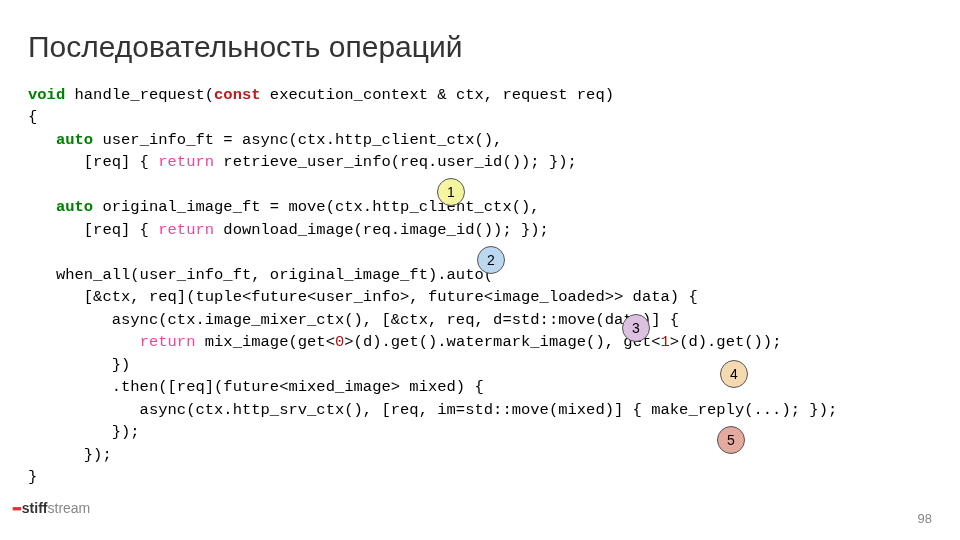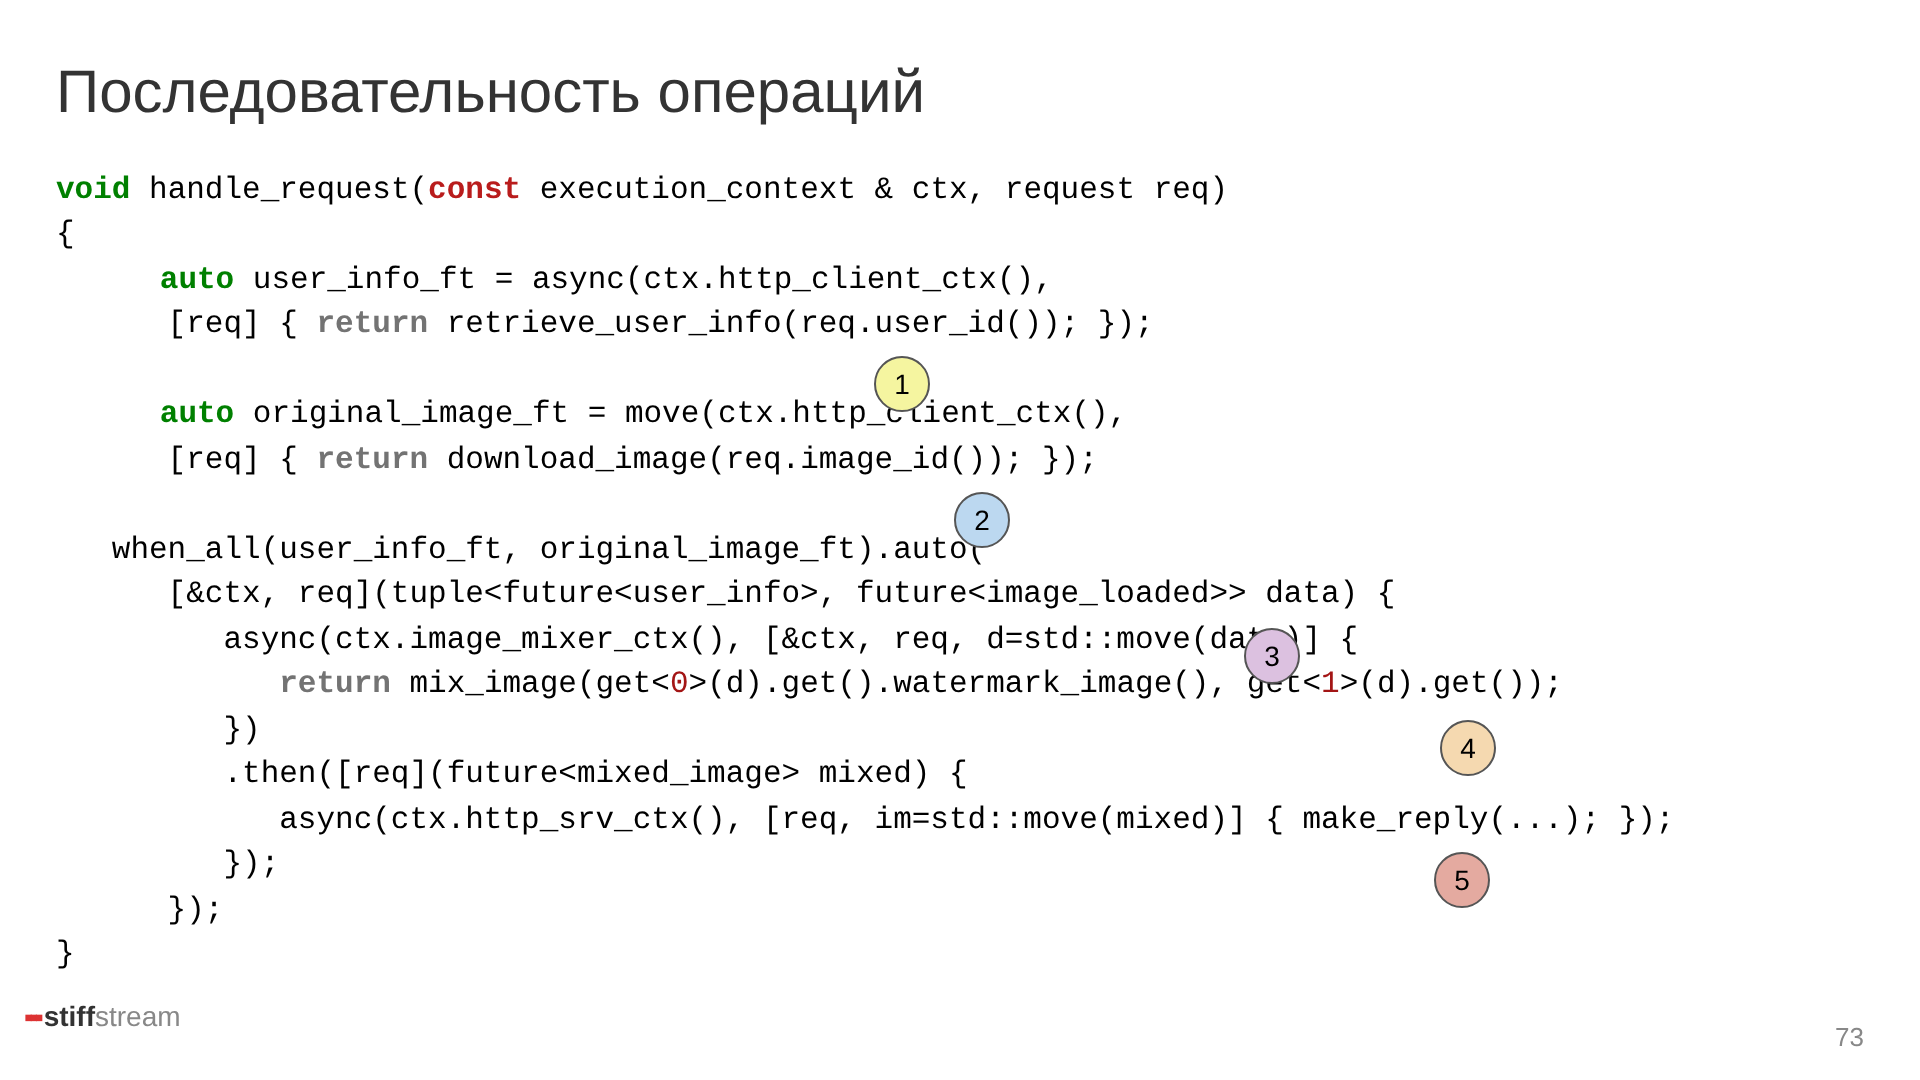--- a/index.html
+++ b/index.html
@@ -23,22 +23,22 @@
   }
   .code {
     font-family: "Courier New", Courier, monospace;
     font-size: 15.5px;
     line-height: 1.45;
     white-space: pre;
     color: #000;
   }
   .kw-void   { color: #008000; font-weight: bold; }
   .kw-const  { color: #b91c1c; font-weight: bold; }
-  .kw-auto   { color: #008000; font-weight: bold; margin-left: 24px; }
-  .kw-return { color: #737373; font-weight: bold; }
+  .kw-auto   { color: #008000; font-weight: bold; }
+  .kw-return { color: #ec4899; font-weight: normal; }
   .num       { color: #a31515; }
   .marker {
     position: absolute;
     width: 28px; height: 28px;
     border-radius: 50%;
     border: 1.5px solid #555;
     font-family: Verdana, Arial, sans-serif;
     font-size: 14px;
     display: flex; align-items: center; justify-content: center;
     color: #000;
@@ -87,18 +87,18 @@
 <span>         });</span>
 <span>      });</span>
 <span>}</span></div>
 
   <div class="marker m1">1</div>
   <div class="marker m2">2</div>
   <div class="marker m3">3</div>
   <div class="marker m4">4</div>
   <div class="marker m5">5</div>
 
-  <div class="pagenum">73</div>
+  <div class="pagenum">98</div>
 
   <div class="logo">
     <span class="logo-icon">▪▪▪</span><span class="stiff">stiff</span><span class="stream">stream</span>
   </div>
 </div>
 
 </body></html>

